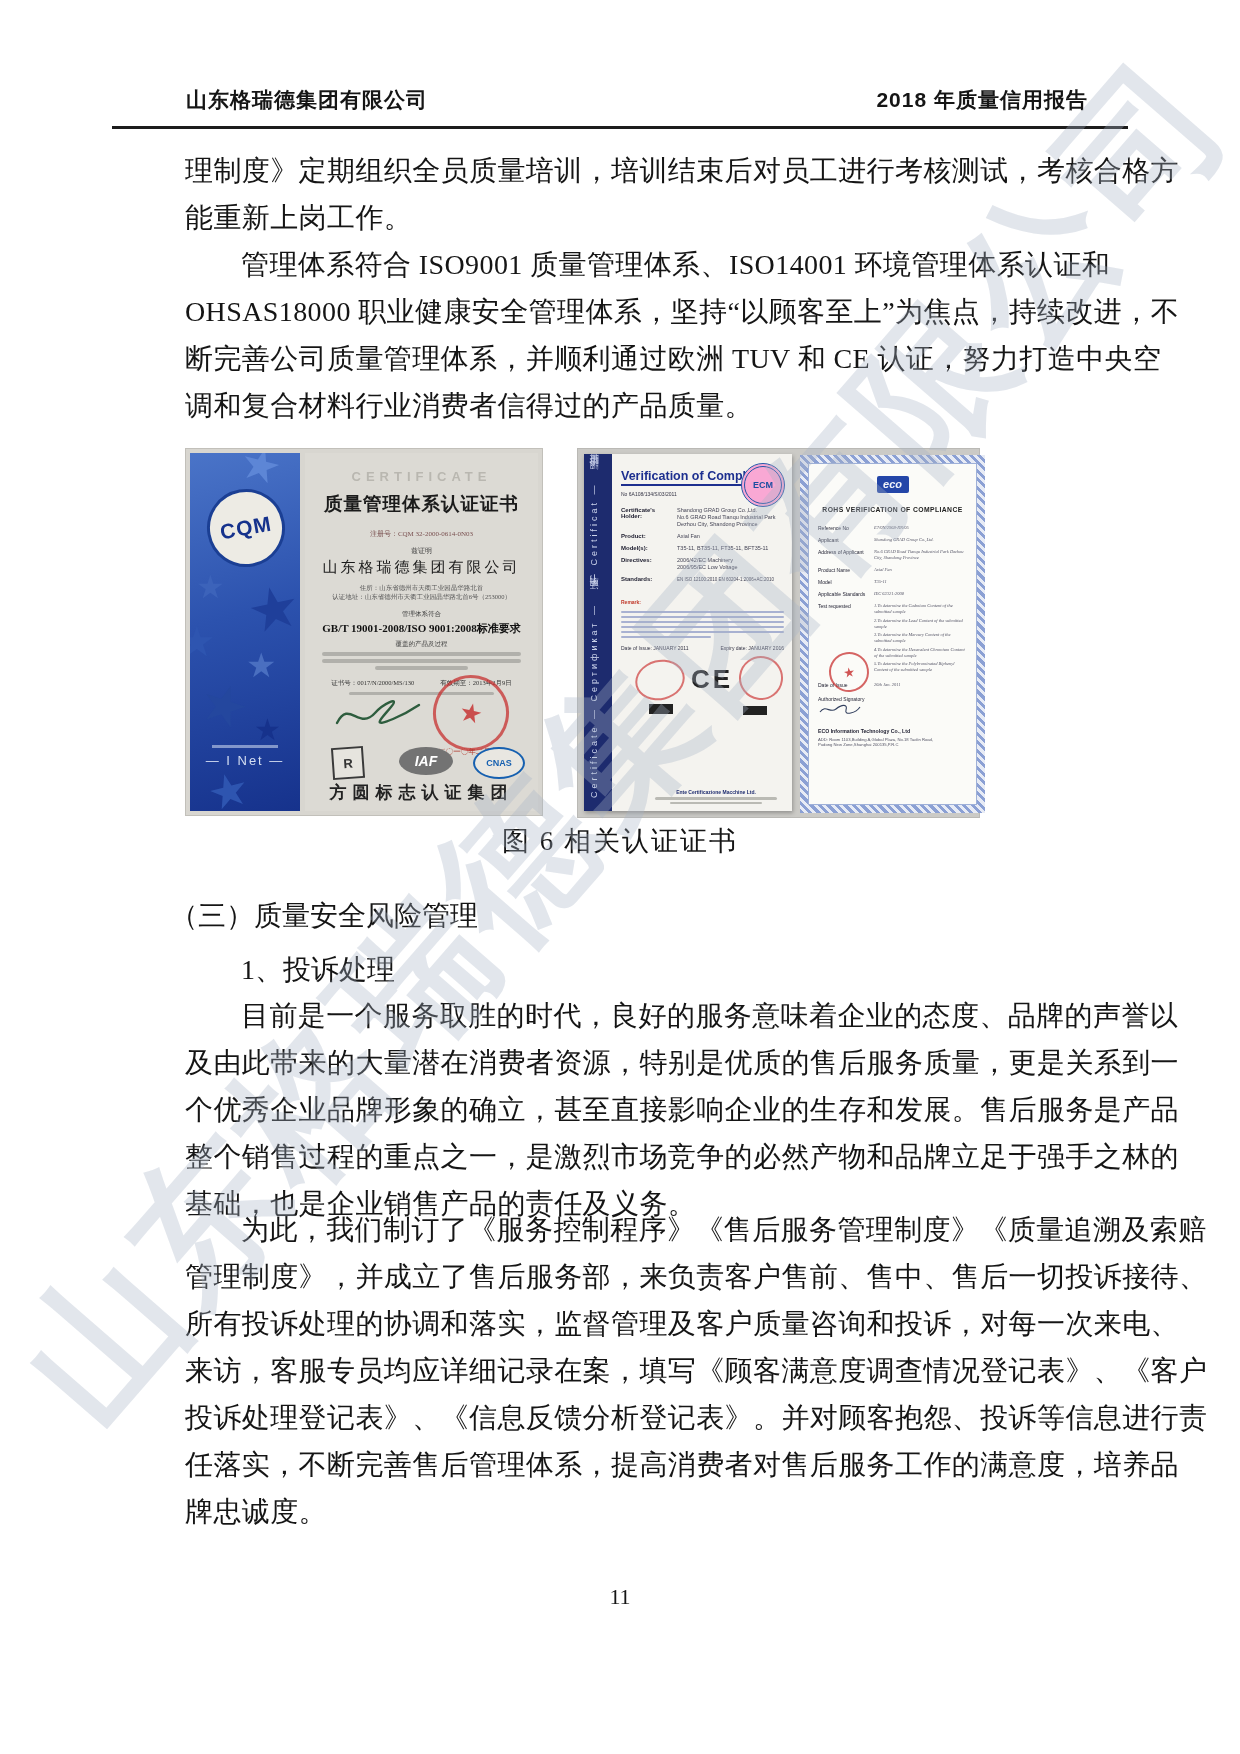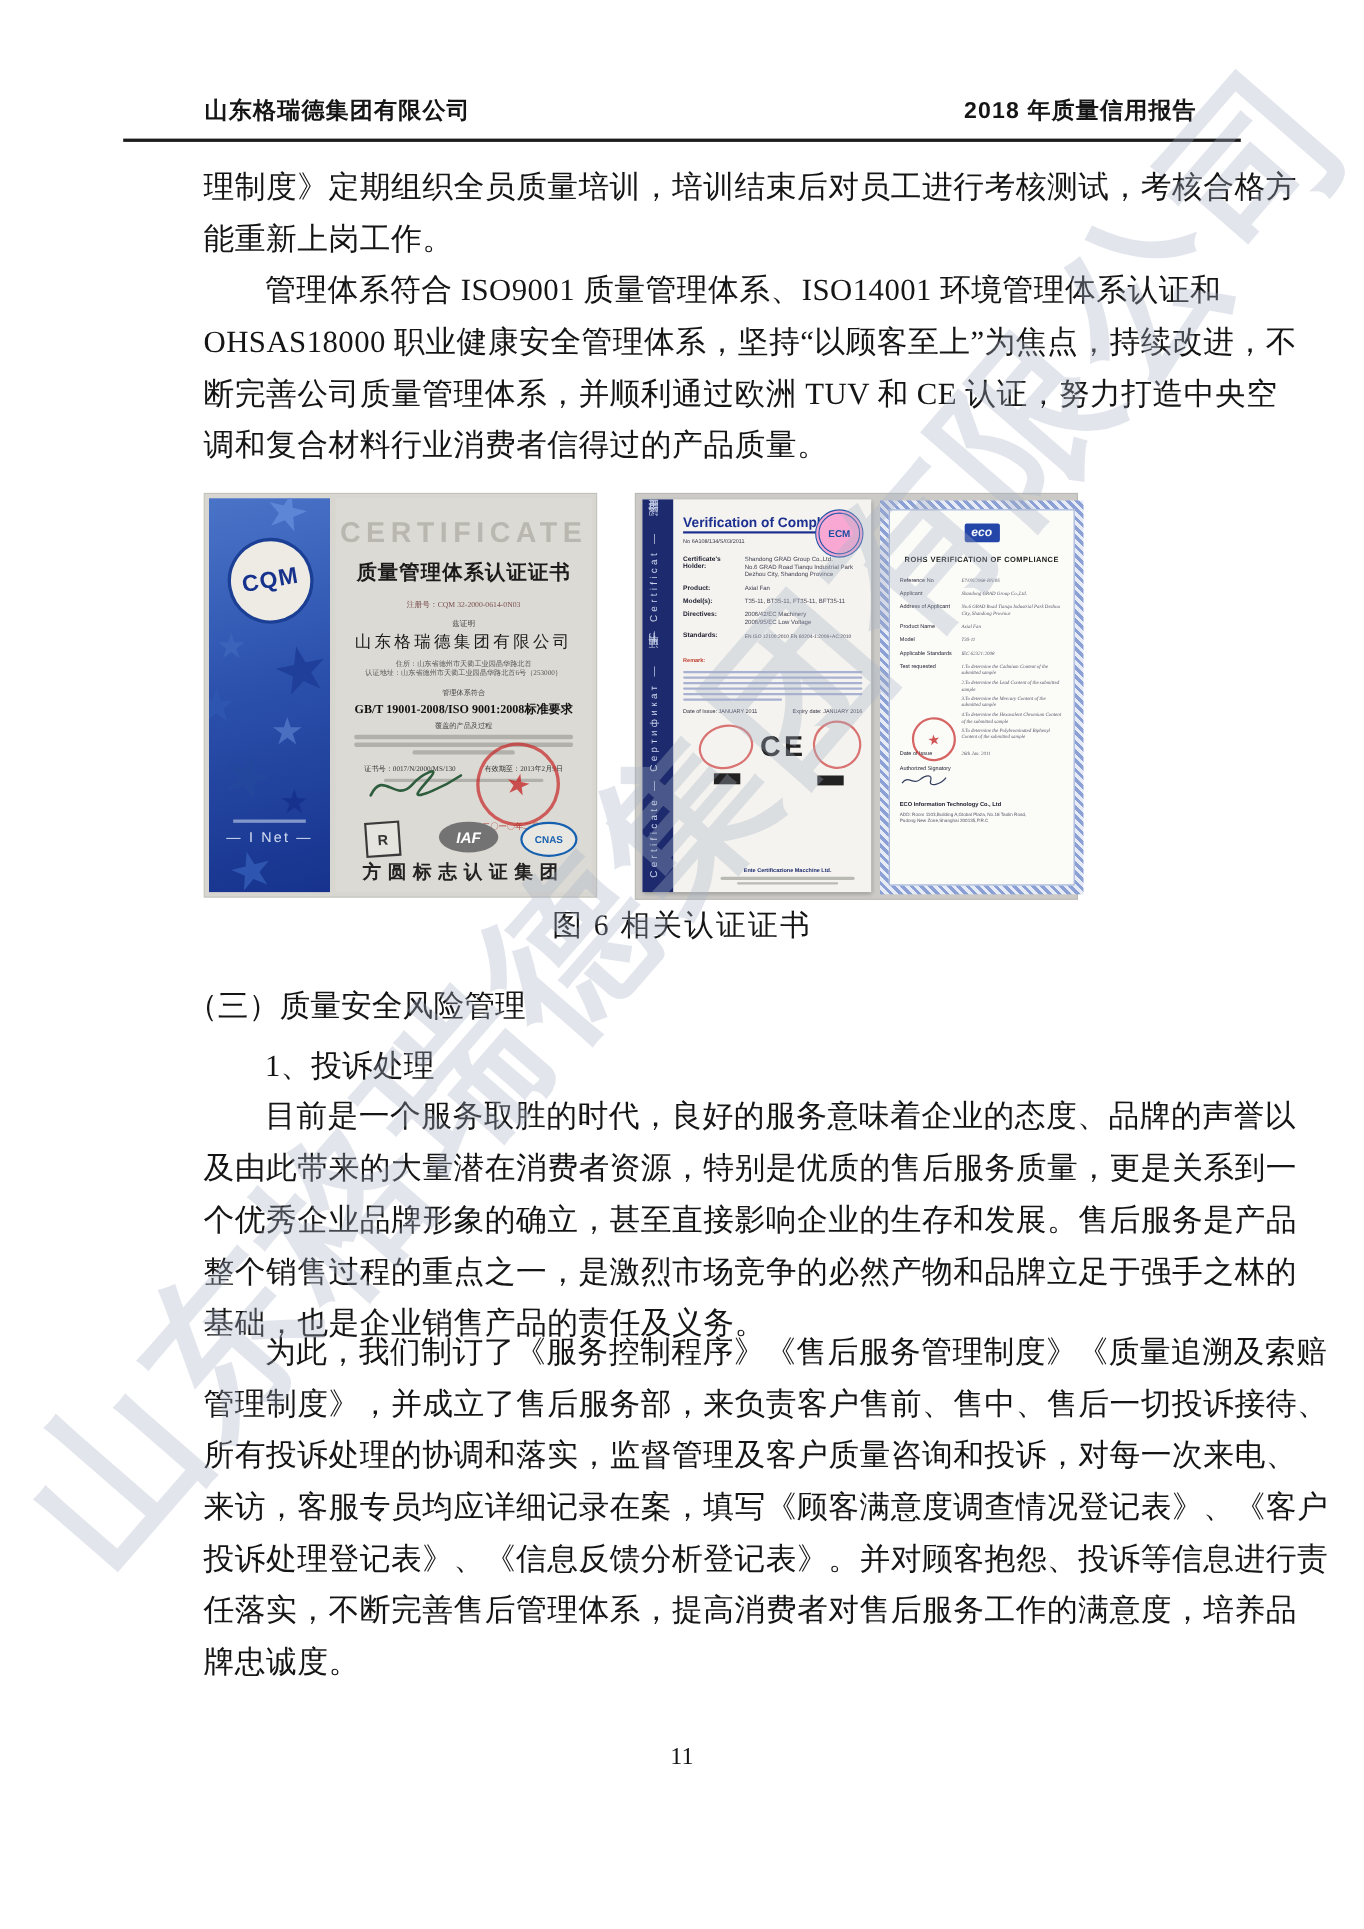--- a/index.html
+++ b/index.html
@@ -44,21 +44,21 @@
   .cqm-badge{position:absolute;left:17px;top:36px;width:72px;height:72px;border-radius:50%;
              background:#edebe4;border:3px solid #1b3f94;display:flex;align-items:center;
              justify-content:center;transform:rotate(-10deg);}
   .cqm-badge span{font-family:"Liberation Sans",sans-serif;font-weight:bold;font-size:21px;
                   color:#16328c;letter-spacing:1px;}
   .iqnet{position:absolute;left:0;width:110px;top:300px;text-align:center;color:#d5dff2;
          font-family:"Liberation Sans",sans-serif;font-size:13px;letter-spacing:2px;}
   .iqnet-bar{position:absolute;left:22px;top:292px;width:66px;height:3px;background:#aebde0;opacity:.7;}
   .cmain{position:absolute;left:120px;top:5px;right:5px;bottom:5px;background:#dcdad4;
          text-align:center;font-family:"Liberation Serif",serif;}
-  .ghost{margin-top:16px;font-family:"Liberation Sans",sans-serif;font-weight:bold;font-size:26px;
+  .ghost{margin-top:16px;font-family:"Liberation Sans",sans-serif;font-weight:bold;font-size:13px;
          letter-spacing:5px;color:#b9b7b0;}
   .cqm-title{margin-top:7px;font-family:"Liberation Sans",sans-serif;font-weight:bold;font-size:18.5px;
              letter-spacing:1px;color:#1b1b1b;}
   .cqm-reg{margin-top:13px;font-size:7px;color:#7a5050;}
   .cqm-attest{margin-top:7px;font-size:7px;color:#444;}
   .cqm-co{margin-top:2px;font-size:15px;letter-spacing:3px;color:#1a1a1a;}
   .cqm-addr{margin-top:6px;font-size:6.5px;line-height:9px;color:#555;}
   .cqm-conform{margin-top:9px;font-size:6.5px;color:#444;}
   .cqm-std{margin-top:2px;font-size:11px;font-weight:bold;color:#111;}
   .cqm-scopelabel{margin-top:4px;font-size:6.5px;color:#444;}

